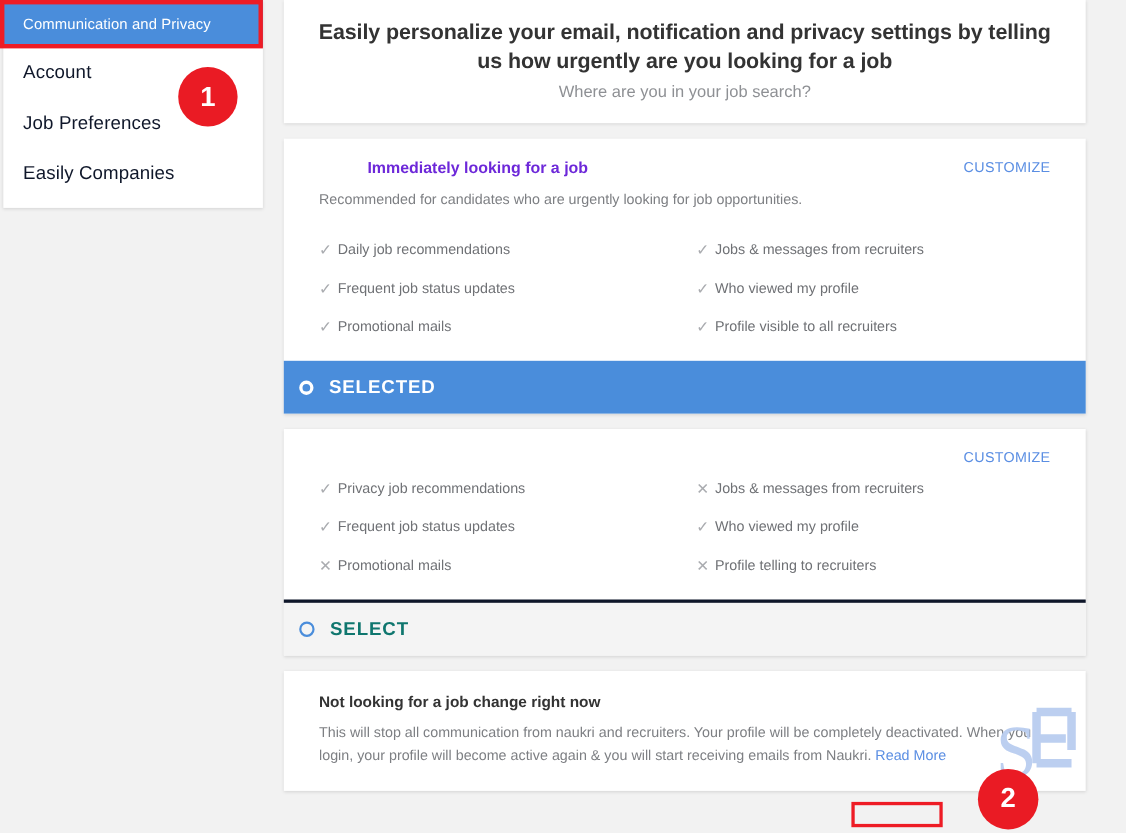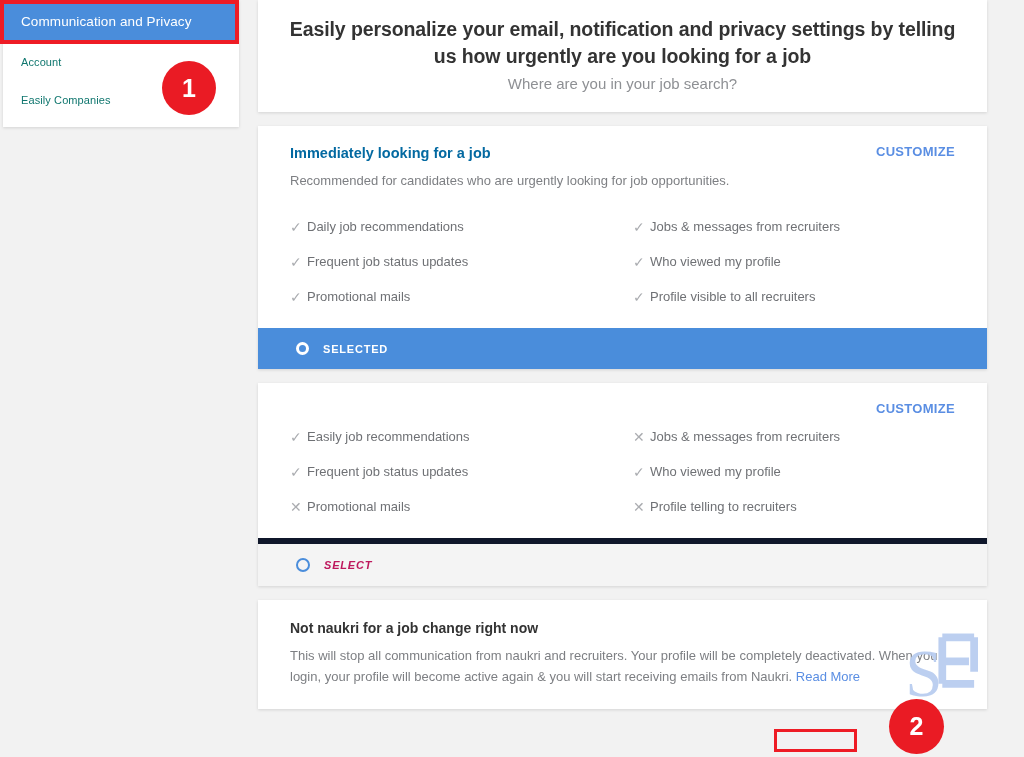--- a/index.html
+++ b/index.html
@@ -34,22 +34,22 @@
     padding-bottom: 8px;
   }
   .side-head {
     background: #4a8ddb;
     color: #ffffff;
     font-size: 13.5px;
     padding: 14px 0 14px 18px;
     letter-spacing: .1px;
   }
   .side-item {
-    color: #0f766e;
-    font-size: 11px;
+    color: #0f172a;
+    font-size: 17px;
     padding: 13px 0 13px 18px;
     letter-spacing: .1px;
   }
 
   
   #anno-box-1 {
     position: absolute;
     left: 0px;
     top: 0px;
     width: 239px;
@@ -114,32 +114,33 @@
   }
   .intro-sub {
     color: #8e9094;
     font-size: 15px;
     margin-top: 5px;
   }
 
   
   .opt-body { padding: 18px 32px 10px 32px; position: relative; }
   .opt-title {
-    color: #0369a1;
+    color: #6d28d9;
     font-size: 14.5px;
     font-weight: bold;
     display: inline-block;
+    margin-left: 44px;
   }
   .customize {
     position: absolute;
     right: 32px;
     top: 18px;
     color: #5a8ee3;
     font-size: 13px;
-    font-weight: bold;
+    font-weight: normal;
     letter-spacing: .3px;
     cursor: pointer;
   }
   .opt-desc {
     color: #7d7f83;
     font-size: 13px;
     line-height: 21px;
     margin-top: 8px;
     max-width: 672px;
   }
@@ -162,34 +163,33 @@
     display: inline-block;
     color: #aaacb0;
     font-size: 14px;
     line-height: 1;
   }
 
   
   .bar {
     display: flex;
     align-items: center;
-    padding: 14px 0 14px 38px;
-    font-size: 11px;
+    padding: 14px 0 14px 14px;
+    font-size: 17px;
     font-weight: bold;
     letter-spacing: .8px;
   }
   .bar-selected {
     background: #4a8ddb;
     color: #ffffff;
   }
   .bar-select {
     background: #f4f4f4;
-    color: #be185d;
-    border-top: 6px solid #0f172a;
-    font-style: italic;
+    color: #0f766e;
+    border-top: 3px solid #0f172a;
   }
   .ring {
     width: 13px;
     height: 13px;
     border-radius: 50%;
     border: 3px solid #ffffff;
     margin-right: 14px;
     box-sizing: border-box;
   }
   .ring-blue {
@@ -251,20 +251,23 @@
 <div id="page">
 
   <div id="sidebar">
     <div class="side-head">
       <span>Communication and Privacy</span>
     </div>
     <div class="side-item">
       <span>Account</span>
     </div>
     <div class="side-item">
+      <span>Job Preferences</span>
+    </div>
+    <div class="side-item">
       <span>Easily Companies</span>
     </div>
   </div>
 
   <div id="anno-box-1"></div>
   <div class="badge" id="badge-1">
     <span>1</span>
   </div>
 
   <div id="main">
@@ -316,21 +319,21 @@
       </div>
     </div>
 
     <div class="card">
       <div class="opt-body">
         <div class="customize">CUSTOMIZE</div>
 
         <div class="feat-grid">
           <div class="feat">
             <span class="mark">✓</span>
-            <span>Easily job recommendations</span>
+            <span>Privacy job recommendations</span>
           </div>
           <div class="feat">
             <span class="mark">✕</span>
             <span>Jobs &amp; messages from recruiters</span>
           </div>
 
           <div class="feat">
             <span class="mark">✓</span>
             <span>Frequent job status updates</span>
           </div>
@@ -350,21 +353,21 @@
         </div>
       </div>
 
       <div class="bar bar-select">
         <span class="ring ring-blue"></span>
         <span>SELECT</span>
       </div>
     </div>
 
     <div class="card" id="deactivate">
-      <div class="deact-title">Not naukri for a job change right now</div>
+      <div class="deact-title">Not looking for a job change right now</div>
       <div class="deact-desc">
         <span>This will stop all communication from naukri and recruiters. Your profile will be completely deactivated. When you login, your profile will become active again &amp; you will start receiving emails from Naukri.</span>
         <span class="readmore">Read More</span>
       </div>
 
       <svg id="watermark" viewBox="0 0 100 100">
         <g fill="none" stroke="#b9cdf0" stroke-width="9">
           <path d="M92 12 H55 M92 12 V52 M55 12 V66 M55 40 H86 M55 66 H92"></path>
         </g>
         <text x="12" y="80" font-family="Liberation Serif, serif" font-size="78" fill="#b9cdf0">S</text>

